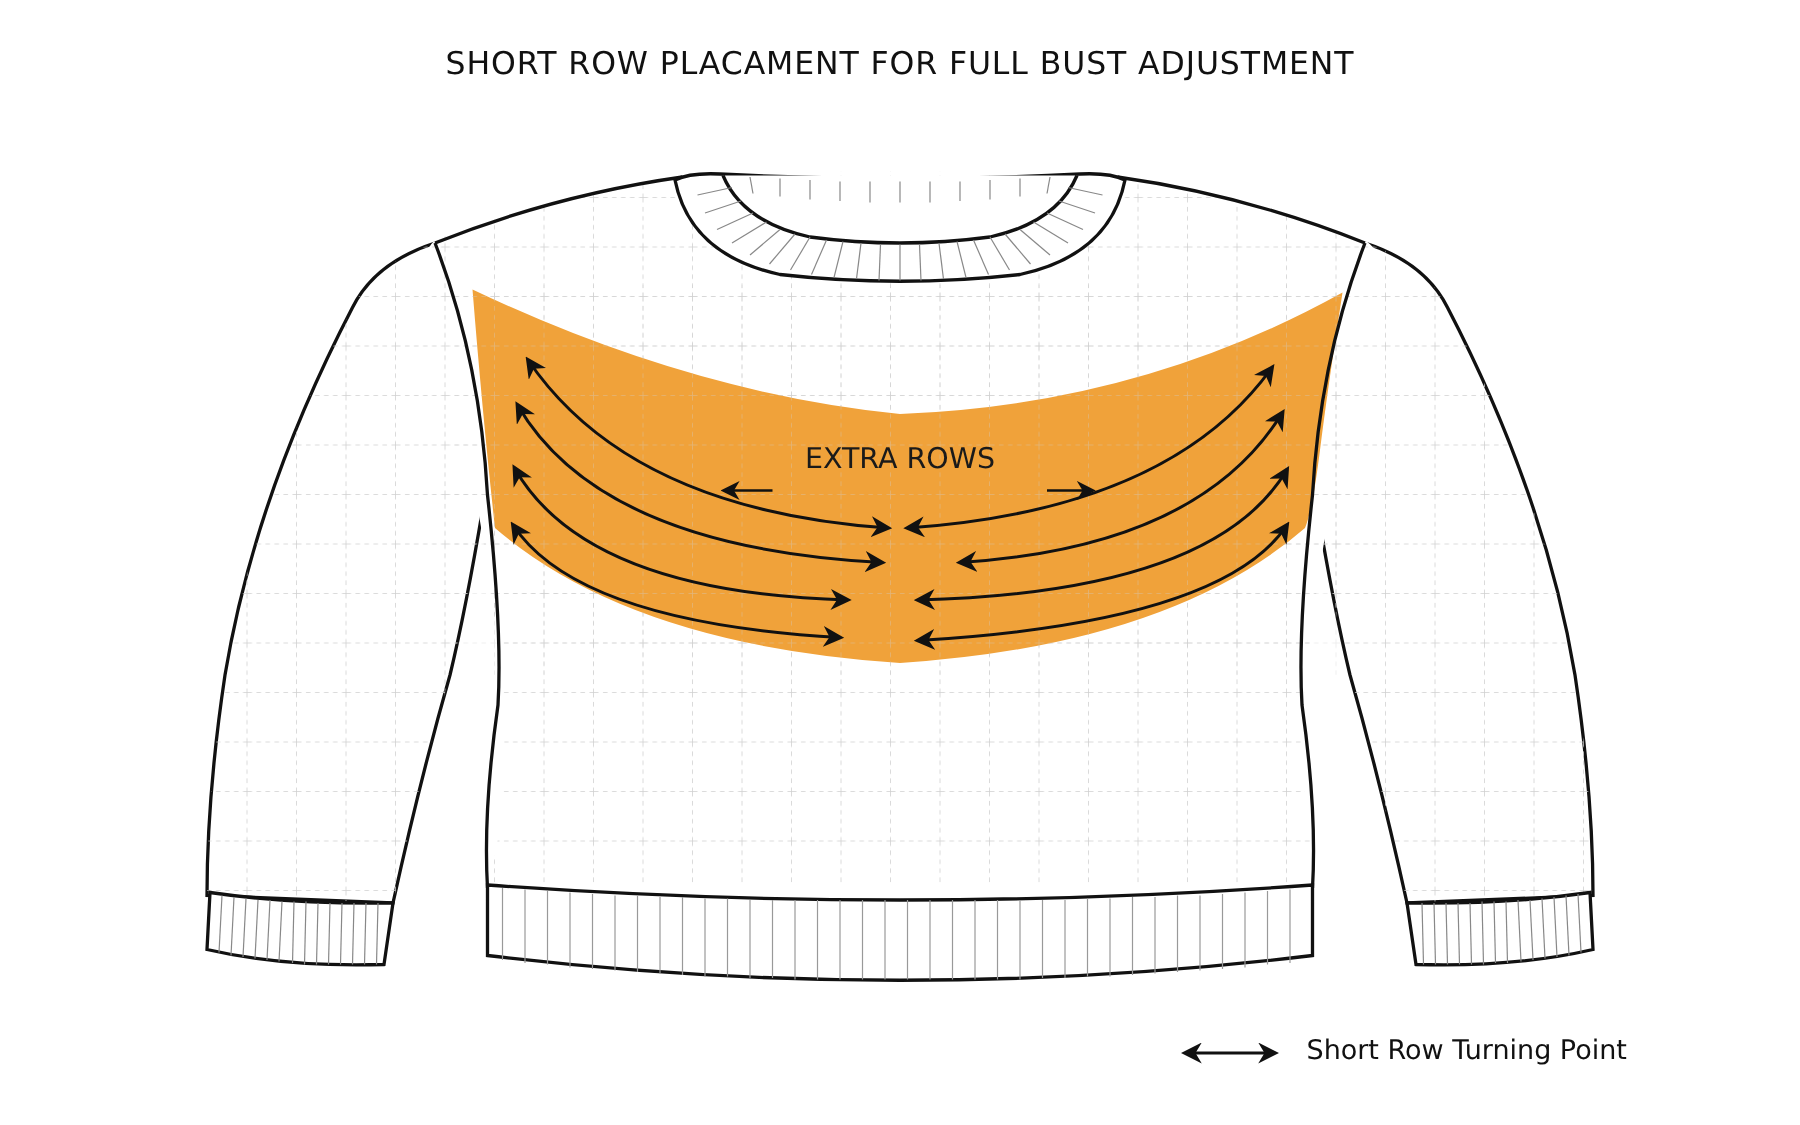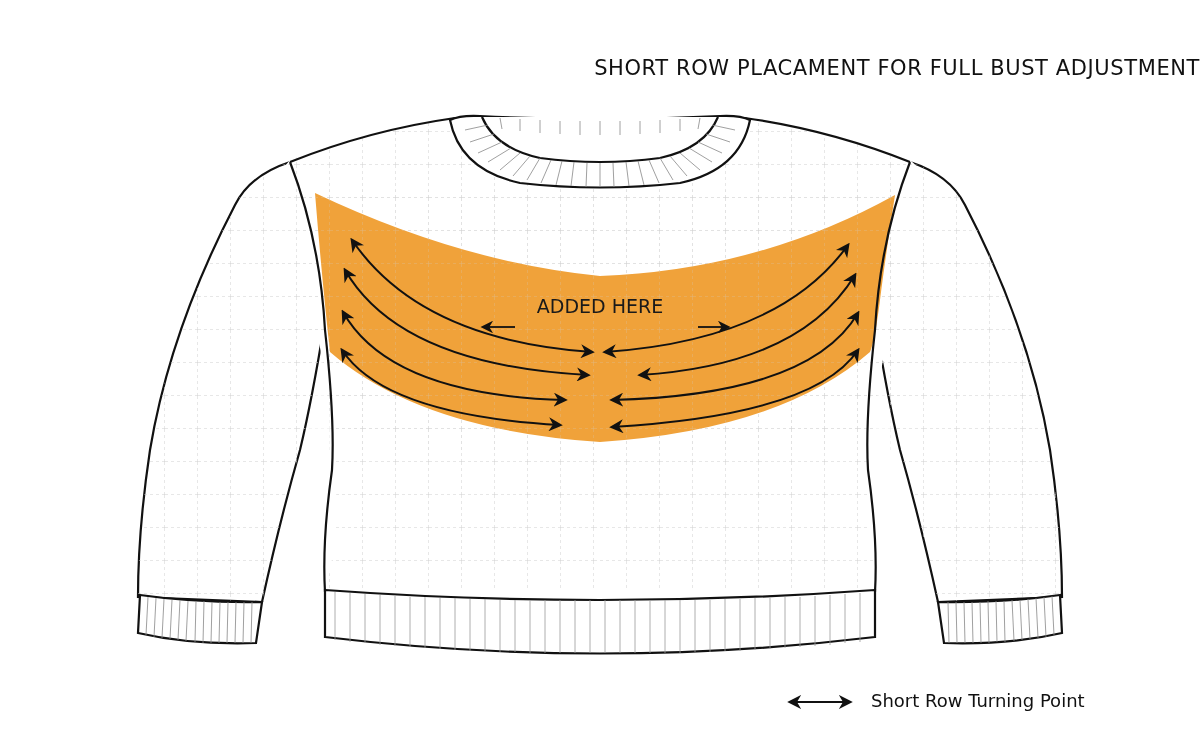--- a/index.html
+++ b/index.html
@@ -1,18 +1,18 @@
 <!DOCTYPE html>
 <html><head>
   <meta charset="utf-8">
   <style>
     html, body { margin: 0; padding: 0; background: #ffffff; }
     body { width: 1200px; height: 750px; position: relative; overflow: hidden;
            font-family: "DejaVu Sans", "Liberation Sans", sans-serif; }
-    .title { position: absolute; left: 0; width: 1200px; top: 56px; text-align: right;
+    .title { position: absolute; left: 0; width: 1200px; top: 30px; text-align: center;
              font-size: 21px; letter-spacing: 0.6px; color: #111; }
     svg.diagram { position: absolute; left: 0; top: 0; }
     .legend { position: absolute; left: 786px; top: 690px; display: flex; align-items: center; gap: 8px; }
     .legend-label { font-size: 18px; color: #111; margin-left: 11px; }
     .center-label { position: absolute; left: 480px; width: 240px; top: 296px; text-align: center;
                     font-size: 19px; line-height: 21px; color: #1a1a1a; font-weight: 500; }
   </style>
 </head>
 <body>
 
@@ -196,18 +196,18 @@
     <line x1="515" y1="327" x2="483" y2="327" marker-end="url(#ah)"></line>
     <line x1="698" y1="327" x2="728" y2="327" marker-end="url(#ah)"></line>
   </g>
 
   <g>
     <line x1="790" y1="702" x2="850" y2="702" stroke="#111" stroke-width="2" marker-start="url(#ah)" marker-end="url(#ah)"></line>
   </g>
 </svg>
 
 <div class="center-label">
-  <div>ADDED HERE</div>
+  <div>EXTRA ROWS</div>
 </div>
 
 <div class="legend" style="left:860px;">
   <span class="legend-label">Short Row Turning Point</span>
 </div>
 
 </body></html>

